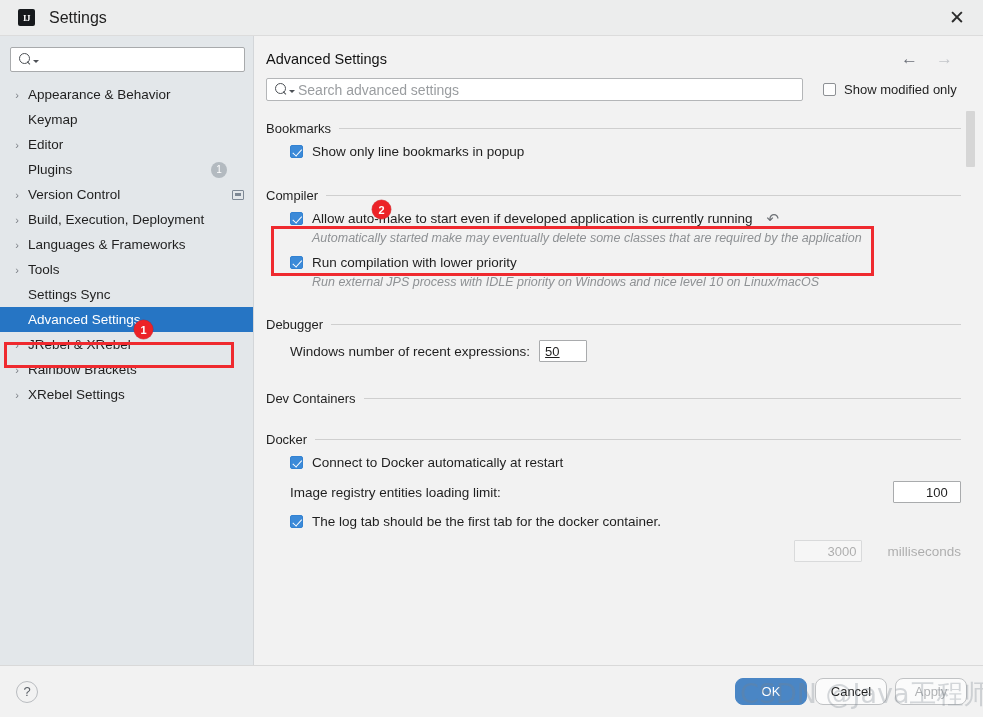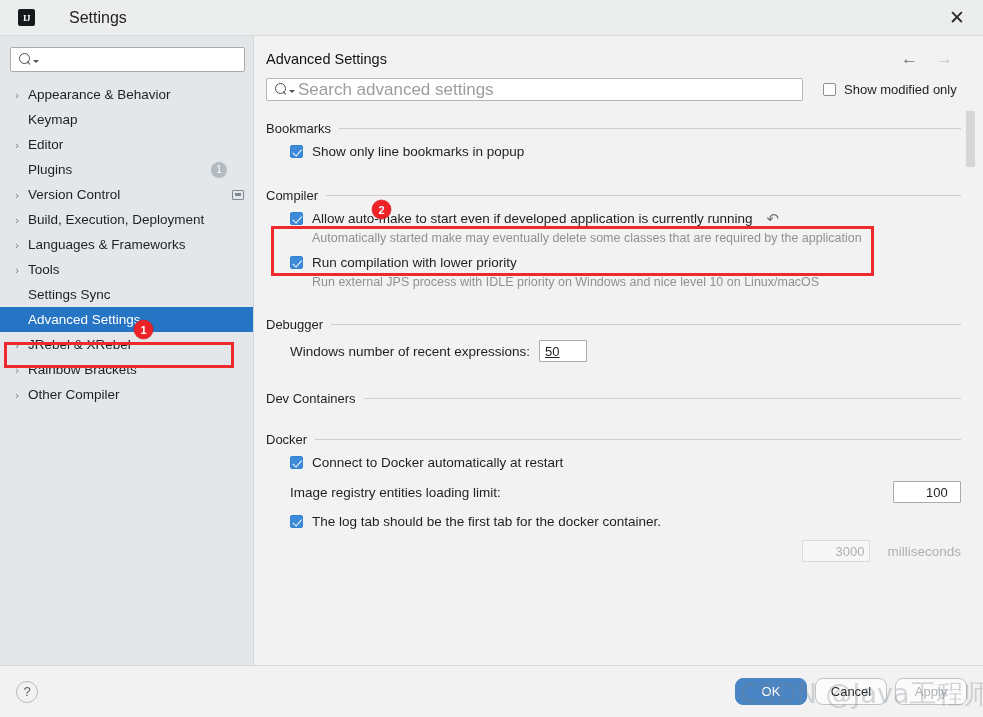--- a/index.html
+++ b/index.html
@@ -23,21 +23,20 @@
   
   .titlebar {
     height: 36px;
     background: #eceded;
     border-bottom: 1px solid #dcdcdc;
     display: flex;
     align-items: center;
     padding: 0 10px 0 18px;
     flex: none;
     position: relative;
-    gap: 20px;
   }
   .app-icon {
     width: 17px; height: 17px;
     background: #16191c;
     border-radius: 2px;
     display: flex; align-items: center; justify-content: center;
     color: #fff;
     font-size: 9px;
     font-weight: bold;
     letter-spacing: -0.5px;
@@ -243,21 +242,21 @@
     width: 537px;
     height: 23px;
     background: #ffffff;
     border: 1px solid #b4b6b8;
     border-radius: 2px;
     display: flex;
     align-items: center;
     padding: 0 6px;
     flex: none;
   }
-  .adv-search .search-input { font-size: 17px; }
+  .adv-search .search-input { font-size: 14px; }
   .adv-search .search-input::placeholder { color: #9a9da0; }
 
   .modified-only {
     display: flex;
     align-items: center;
     margin-left: 20px;
     gap: 8px;
     font-size: 13px;
     color: #1f1f1f;
     white-space: nowrap;
@@ -322,20 +321,21 @@
     padding: 6px 0 5px 24px;
     font-size: 13.5px;
     color: #1f1f1f;
   }
   .setting-row .lbl { white-space: nowrap; }
   .setting-desc {
     padding: 0 0 4px 46px;
     font-size: 12.5px;
     color: #8e9194;
     white-space: nowrap;
+    font-style: italic;
   }
   .undo-icon {
     margin-left: 5px;
     color: #6d7176;
     font-size: 15px;
     line-height: 1;
     cursor: pointer;
   }
   .num-input {
     height: 22px;
@@ -497,21 +497,21 @@
           <div class="tree-item">
             <div class="arrow">›</div>
             <span class="tree-label">JRebel &amp; XRebel</span>
           </div>
           <div class="tree-item">
             <div class="arrow">›</div>
             <span class="tree-label">Rainbow Brackets</span>
           </div>
           <div class="tree-item">
             <div class="arrow">›</div>
-            <span class="tree-label">Other Compiler</span>
+            <span class="tree-label">XRebel Settings</span>
           </div>
         </div>
 
       <div class="redbox" style="left:4px; top:306px; width:230px; height:26px;"></div>
 
       <div class="annot-badge" style="left:134px; top:284px;">1</div>
     </div>
 
     <div class="main">
 
@@ -587,21 +587,21 @@
             <div class="setting-row">
               <span class="lbl">Image registry entities loading limit:</span>
               <input class="num-input row-fill" type="text" value="100" style="width: 68px; margin-left: auto;">
             </div>
             <div class="setting-row">
               <div class="cb checked"></div>
               <span class="lbl">The log tab should be the first tab for the docker container.</span>
             </div>
             <div class="setting-row faded">
               <input class="num-input row-fill" type="text" value="3000" style="width: 68px; margin-left: auto;">
-              <span class="lbl" style="margin-left: 8px;">milliseconds</span>
+              <span class="lbl" style="margin-left: 16px;">milliseconds</span>
             </div>
             <div class="row-spacer"></div>
           </div>
         <div class="vscroll-track">
           <div class="vscroll-thumb"></div>
         </div>
       </div>
 
       <div class="redbox" style="left:17px; top:190px; width:603px; height:50px;"></div>
 

